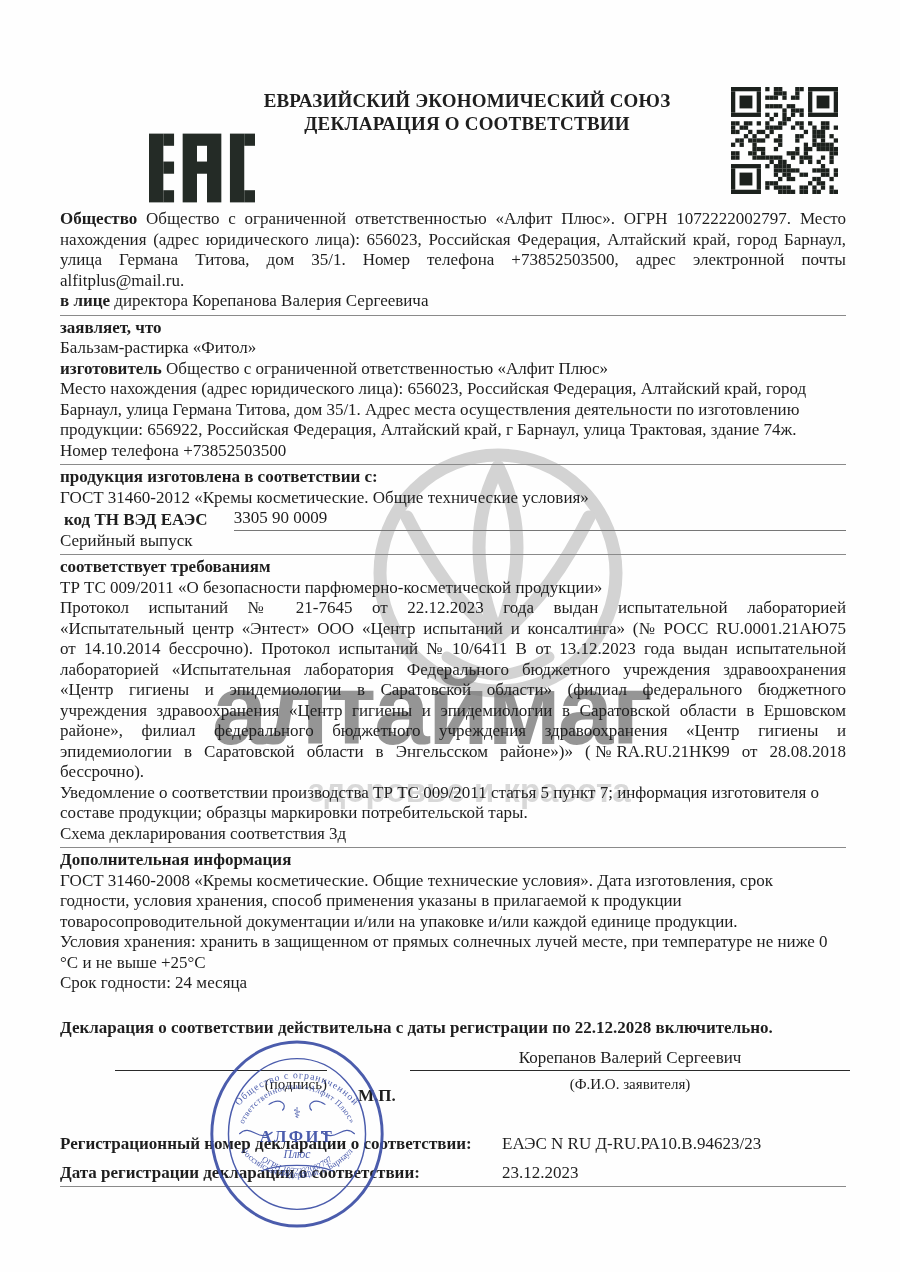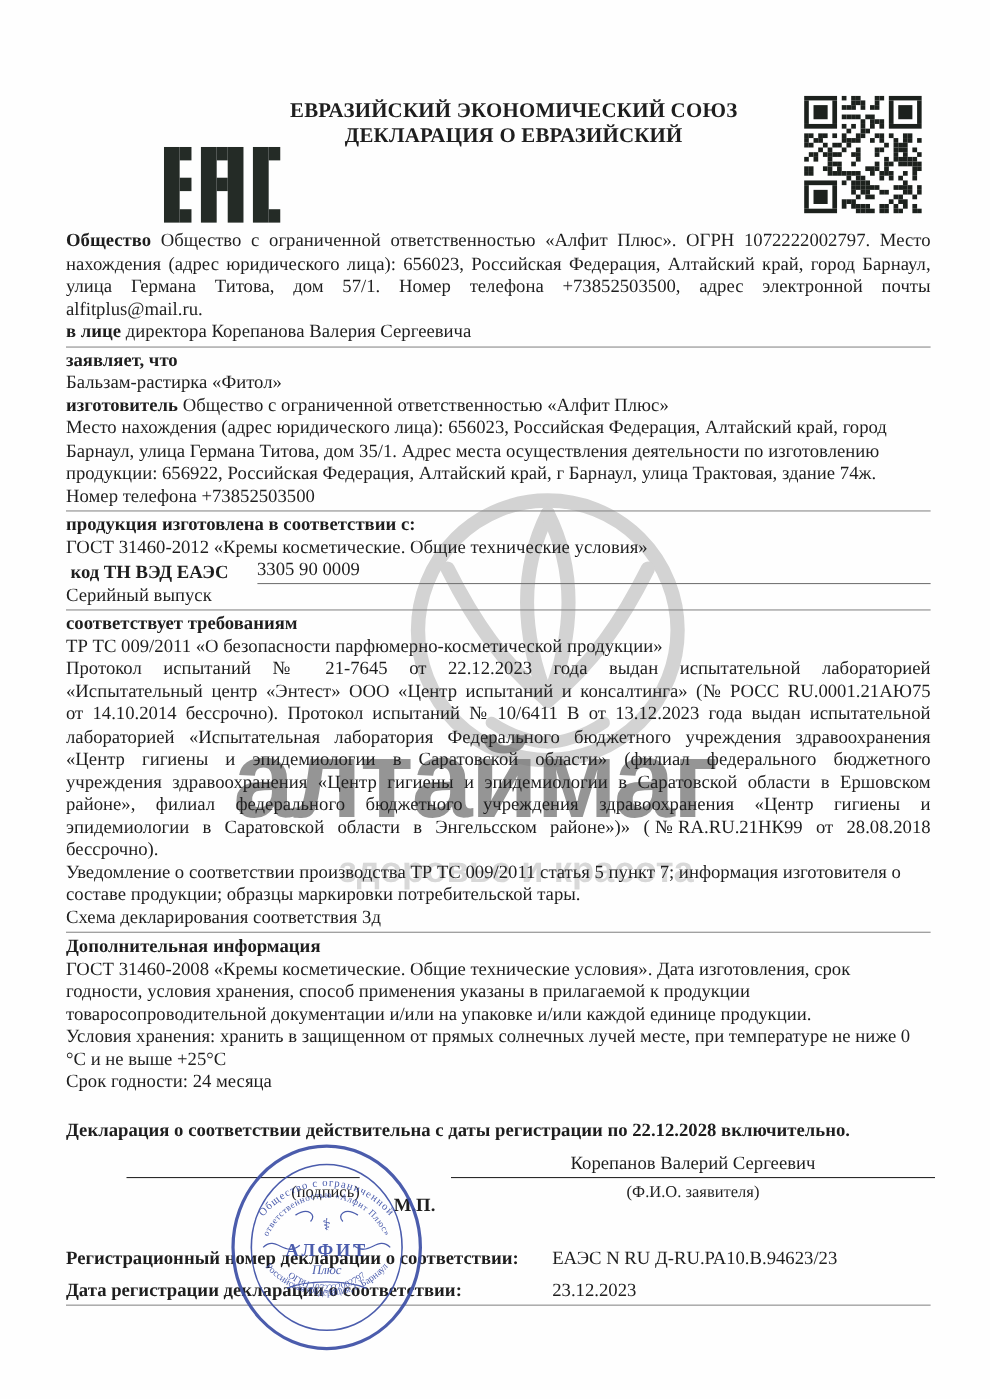--- a/index.html
+++ b/index.html
@@ -70,21 +70,21 @@
       <rect x="81" y="0" width="20" height="96"></rect>
     <rect x="67" y="0" width="14" height="17"></rect>
       <rect x="67" y="39" width="14" height="17"></rect>
     <rect x="113" y="0" width="20" height="96"></rect>
       <rect x="133" y="0" width="15" height="17"></rect>
     <rect x="133" y="79" width="15" height="17"></rect>
   </svg>
 
   <div class="title">
     <div>ЕВРАЗИЙСКИЙ ЭКОНОМИЧЕСКИЙ СОЮЗ</div>
-    <div>ДЕКЛАРАЦИЯ О ЕВРАЗИЙСКИЙ</div>
+    <div>ДЕКЛАРАЦИЯ О СООТВЕТСТВИИ</div>
   </div>
 
   <div class="qr">
     <svg id="qr-matrix" width="107" height="107" viewBox="0 0 107 107" fill="#1c211d">
         <rect x="0" y="0" width="29.96" height="4.28"></rect>
         <rect x="0" y="25.68" width="29.96" height="4.28"></rect>
         <rect x="0" y="4.28" width="4.28" height="21.400000000000002"></rect>
         <rect x="25.68" y="4.28" width="4.28" height="21.400000000000002"></rect>
         <rect x="8.56" y="8.56" width="12.84" height="12.84"></rect>
         <rect x="77.04" y="0" width="29.96" height="4.28"></rect>
@@ -298,21 +298,21 @@
         <rect x="72.76" y="102.72" width="4.28" height="4.28"></rect>
         <rect x="81.32000000000001" y="102.72" width="4.28" height="4.28"></rect>
         <rect x="85.60000000000001" y="102.72" width="4.28" height="4.28"></rect>
         <rect x="98.44000000000001" y="102.72" width="4.28" height="4.28"></rect>
         <rect x="102.72" y="102.72" width="4.28" height="4.28"></rect>
       </svg>
   </div>
 
   <div class="content">
 
-    <p class="just"><b>Общество</b><span> Общество с ограниченной ответственностью «Алфит Плюс». ОГРН 1072222002797. Место нахождения (адрес юридического лица): 656023, Российская Федерация, Алтайский край, город Барнаул, улица Германа Титова, дом 57/1. Номер телефона +73852503500, адрес электронной почты alfitplus@mail.ru.</span></p>
+    <p class="just"><b>Общество</b><span> Общество с ограниченной ответственностью «Алфит Плюс». ОГРН 1072222002797. Место нахождения (адрес юридического лица): 656023, Российская Федерация, Алтайский край, город Барнаул, улица Германа Титова, дом 35/1. Номер телефона +73852503500, адрес электронной почты alfitplus@mail.ru.</span></p>
     <p><b>в лице</b><span> директора Корепанова Валерия Сергеевича</span></p>
     <hr class="rule">
 
     <p><b>заявляет, что</b></p>
     <p>Бальзам-растирка «Фитол»</p>
     <p><b>изготовитель</b><span> Общество с ограниченной ответственностью «Алфит Плюс»</span></p>
     <p>Место нахождения (адрес юридического лица): 656023, Российская Федерация, Алтайский край, город Барнаул, улица Германа Титова, дом 35/1. Адрес места осуществления деятельности по изготовлению продукции: 656922, Российская Федерация, Алтайский край, г Барнаул, улица Трактовая, здание 74ж. Номер телефона +73852503500</p>
     <hr class="rule">
 
     <p><b>продукция изготовлена в соответствии с:</b></p>

